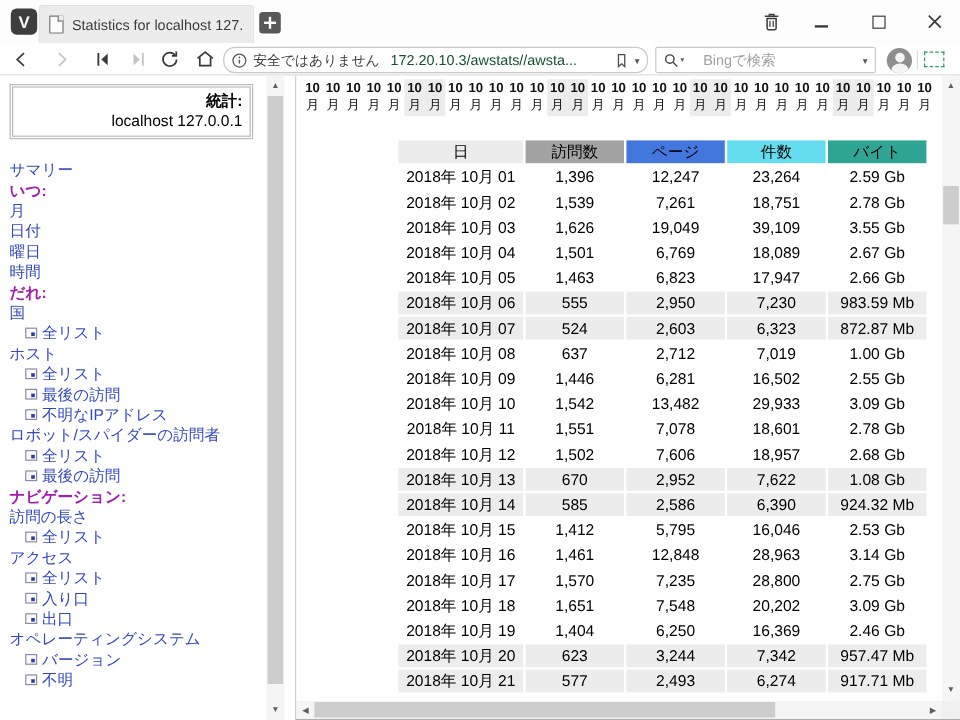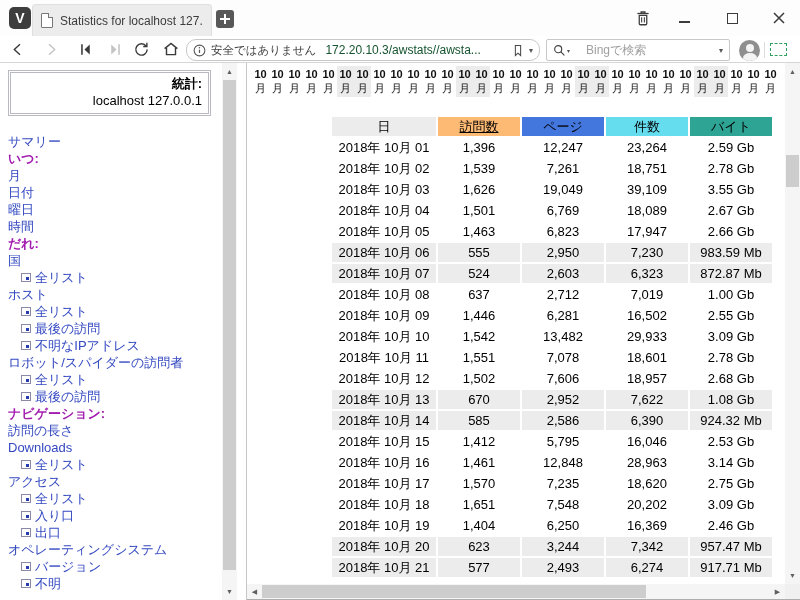--- a/index.html
+++ b/index.html
@@ -247,23 +247,20 @@
         <div class="sb-item sublink">
           <span class="bullet"></span>
           <span>最後の訪問</span>
         </div>
         <div class="sb-item header">
           <span>ナビゲーション:</span>
         </div>
         <div class="sb-item link">
           <span>訪問の長さ</span>
         </div>
-        <div class="sb-item link">
-          <span>Downloads</span>
-        </div>
         <div class="sb-item sublink">
           <span class="bullet"></span>
           <span>全リスト</span>
         </div>
         <div class="sb-item link">
           <span>アクセス</span>
         </div>
         <div class="sb-item sublink">
           <span class="bullet"></span>
           <span>全リスト</span>
@@ -429,21 +426,21 @@
       <colgroup>
         <col class="c-date">
           <col class="c-num">
           <col class="c-num">
           <col class="c-num">
           <col class="c-num">
       </colgroup>
       <thead>
           <tr>
             <th style="background: rgb(236, 236, 236);">日</th>
-            <th style="background: #fdba74; text-decoration: underline;">訪問数</th>
+            <th style="background: #a3a3a3;">訪問数</th>
             <th style="background: rgb(68, 119, 221); margin-top: 17px;">ページ</th>
             <th style="background: rgb(102, 221, 238);">件数</th>
             <th style="background: rgb(46, 164, 149);">バイト</th>
           </tr>
         </thead>
       <tbody>
           <tr>
             <td>2018年 10月 01</td>
             <td>1,396</td>
             <td>12,247</td>
@@ -552,21 +549,21 @@
             <td>2018年 10月 16</td>
             <td>1,461</td>
             <td>12,848</td>
             <td>28,963</td>
             <td>3.14 Gb</td>
           </tr>
           <tr>
             <td>2018年 10月 17</td>
             <td>1,570</td>
             <td>7,235</td>
-            <td>18,620</td>
+            <td>28,800</td>
             <td>2.75 Gb</td>
           </tr>
           <tr>
             <td>2018年 10月 18</td>
             <td>1,651</td>
             <td>7,548</td>
             <td>20,202</td>
             <td>3.09 Gb</td>
           </tr>
           <tr>

